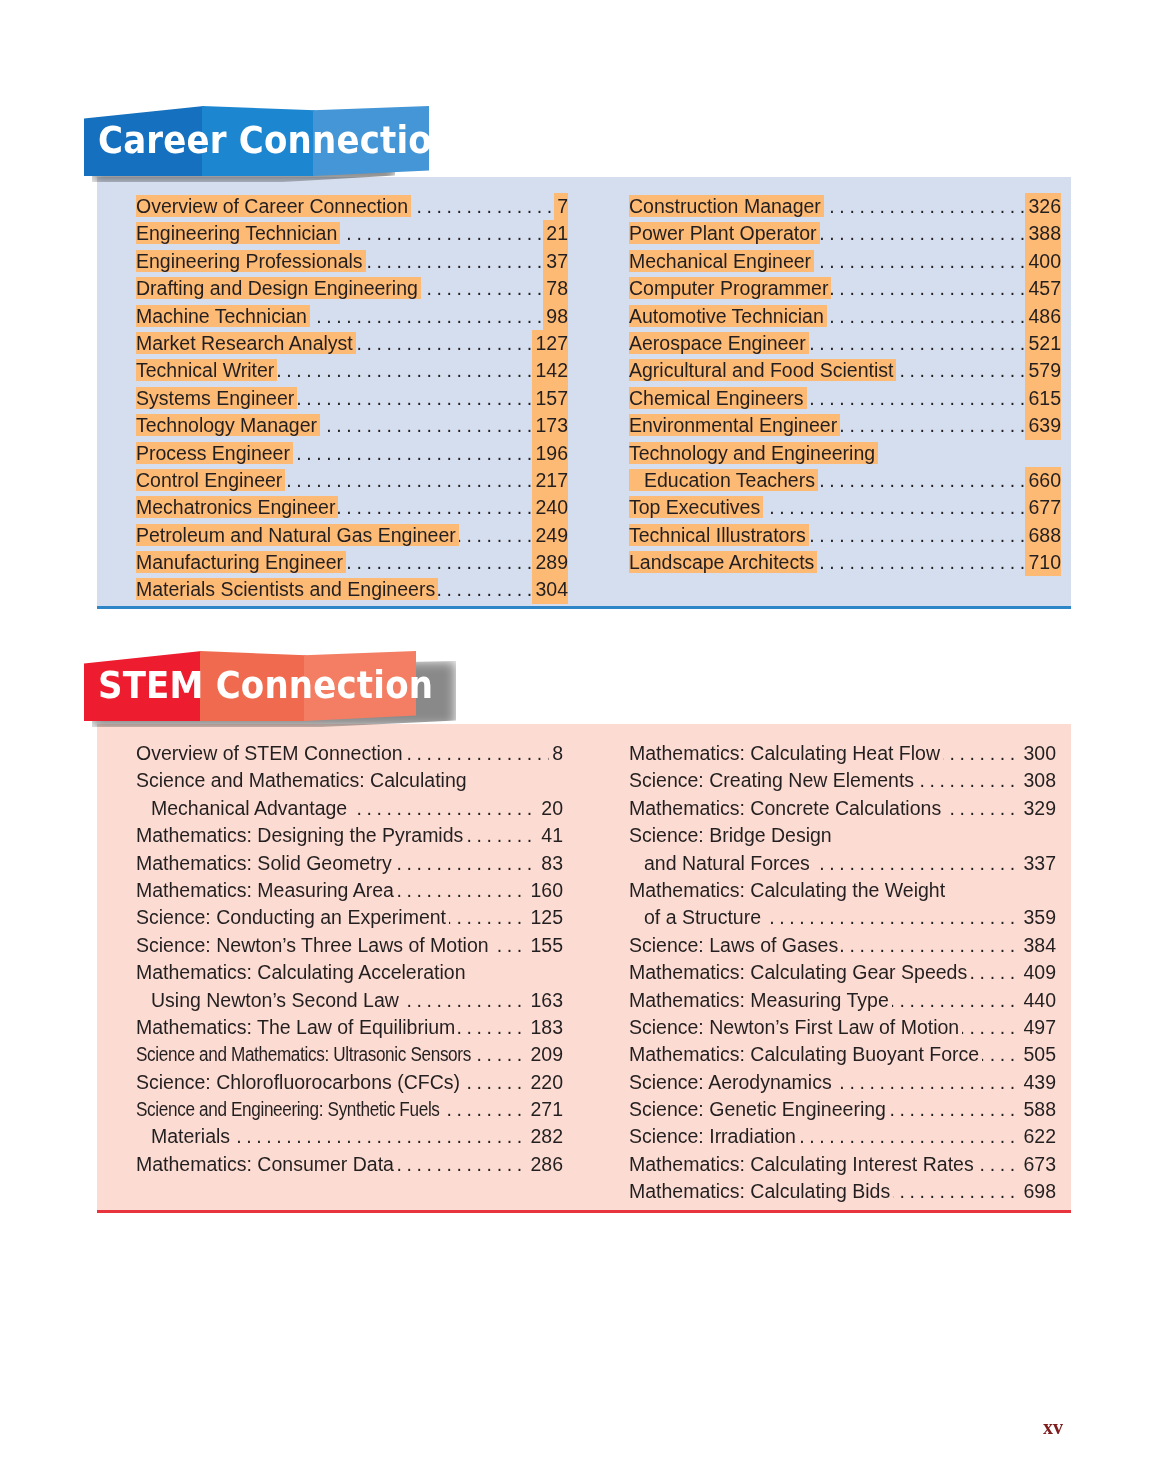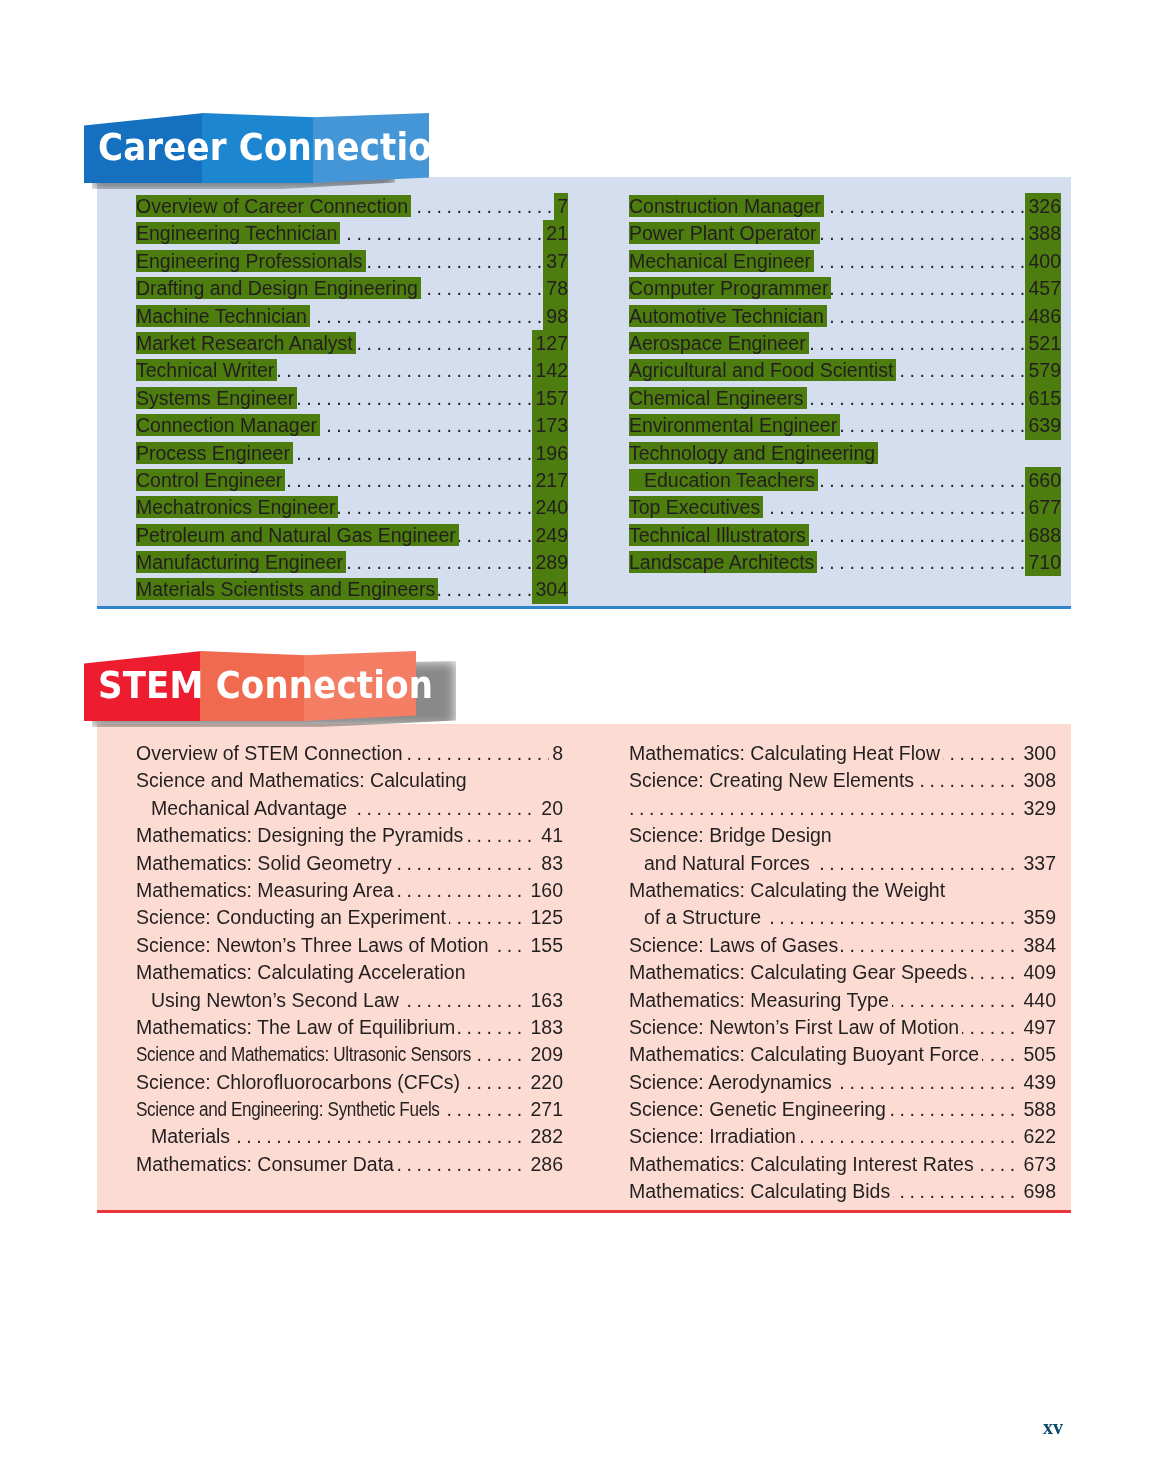--- a/index.html
+++ b/index.html
@@ -16,21 +16,21 @@
   .banner .shadow {
     position: absolute; left: 8px; right: -10px; top: 10px; height: 66px;
     background: rgba(40,40,40,0.55); filter: blur(6px);
     clip-path: polygon(0 14%, 35% 0, 35% 4%, 63% 4%, 100% 0, 100% 90%, 63% 100%, 0 100%);
   }
   .banner .label {
     position: absolute; left: 14px; top: 13px; font-size: 37px; font-weight: bold;
     color: #ffffff; white-space: nowrap; letter-spacing: 0.2px;
     font-family: "DejaVu Sans", sans-serif; transform: scaleX(0.92); transform-origin: left center;
   }
-  .career-banner { top: 113px; width: 301px; }
+  .career-banner { top: 106px; width: 301px; }
   .career-banner .s1 { left: 0; width: 120px; background: #1571bf; clip-path: polygon(0 18%, 100% 0, 100% 100%, 0 100%); top: 0; }
   .career-banner .s2 { left: 118px; width: 113px; background: #1d86d0; clip-path: polygon(0 0, 100% 6%, 100% 100%, 0 100%); }
   .career-banner .s3 { left: 229px; width: 116px; background: #4496d6; clip-path: polygon(0 6%, 100% 0, 100% 92%, 0 100%); }
 
   .stem-banner { top: 651px; width: 362px; }
   .stem-banner .s1 { left: 0; width: 118px; background: #ed1c2e; clip-path: polygon(0 18%, 100% 0, 100% 100%, 0 100%); }
   .stem-banner .s2 { left: 116px; width: 106px; background: #f06a4f; clip-path: polygon(0 0, 100% 6%, 100% 100%, 0 100%); }
   .stem-banner .s3 { left: 220px; width: 112px; background: #f37e63; clip-path: polygon(0 6%, 100% 0, 100% 92%, 0 100%); }
 
   .col { position: absolute; }
@@ -38,43 +38,43 @@
     position: relative; height: 27.4px; line-height: 27.4px; font-size: 19.5px;
     white-space: nowrap; overflow: hidden;
   }
   .entry .title { position: relative; background: inherit; padding-right: 3px; z-index: 1; }
   .entry .dots {
     position: absolute; left: 0; right: 0; top: 0; overflow: hidden;
     letter-spacing: 4.6px; z-index: 0;
   }
   .entry .page { position: absolute; right: 0; top: 0; padding-left: 3px; z-index: 1; }
   .entry.indent .title { padding-left: 15px; }
-  .career .entry .title, .career .entry .page { background: #4d7c0f; }
+  .career .entry .title, .career .entry .page { background: #fdba74; }
   .stem .entry .title, .stem .entry .page { background: #fcdcd2; }
   .entry.condensed .title { display: inline-block; transform: scaleX(0.88); transform-origin: left center; letter-spacing: -0.4px; }
 
   .page-number {
     position: absolute; left: 1043px; top: 1416px; font-family: "Liberation Serif", serif;
-    font-weight: bold; font-size: 20px; color: #0c4a6e;
+    font-weight: bold; font-size: 20px; color: #7f1d1d;
   }
 </style>
 </head>
 <body>
 
 <div class="panel career">
   <div class="col" style="left:39px; top:16px; width:432px;">
     <div class="entry"><span class="dots">........................................................................</span><span class="title">Overview of Career Connection</span><span class="page">7</span></div>
     <div class="entry"><span class="dots">........................................................................</span><span class="title">Engineering Technician</span><span class="page">21</span></div>
     <div class="entry"><span class="dots">........................................................................</span><span class="title">Engineering Professionals</span><span class="page">37</span></div>
     <div class="entry"><span class="dots">........................................................................</span><span class="title">Drafting and Design Engineering</span><span class="page">78</span></div>
     <div class="entry"><span class="dots">........................................................................</span><span class="title">Machine Technician</span><span class="page">98</span></div>
     <div class="entry"><span class="dots">........................................................................</span><span class="title">Market Research Analyst</span><span class="page">127</span></div>
     <div class="entry"><span class="dots">........................................................................</span><span class="title">Technical Writer</span><span class="page">142</span></div>
     <div class="entry"><span class="dots">........................................................................</span><span class="title">Systems Engineer</span><span class="page">157</span></div>
-    <div class="entry"><span class="dots">........................................................................</span><span class="title">Connection Manager</span><span class="page">173</span></div>
+    <div class="entry"><span class="dots">........................................................................</span><span class="title">Technology Manager</span><span class="page">173</span></div>
     <div class="entry"><span class="dots">........................................................................</span><span class="title">Process Engineer</span><span class="page">196</span></div>
     <div class="entry"><span class="dots">........................................................................</span><span class="title">Control Engineer</span><span class="page">217</span></div>
     <div class="entry"><span class="dots">........................................................................</span><span class="title">Mechatronics Engineer</span><span class="page">240</span></div>
     <div class="entry"><span class="dots">........................................................................</span><span class="title">Petroleum and Natural Gas Engineer</span><span class="page">249</span></div>
     <div class="entry"><span class="dots">........................................................................</span><span class="title">Manufacturing Engineer</span><span class="page">289</span></div>
     <div class="entry"><span class="dots">........................................................................</span><span class="title">Materials Scientists and Engineers</span><span class="page">304</span></div>
   </div>
   <div class="col" style="left:532px; top:16px; width:432px;">
     <div class="entry"><span class="dots">........................................................................</span><span class="title">Construction Manager</span><span class="page">326</span></div>
     <div class="entry"><span class="dots">........................................................................</span><span class="title">Power Plant Operator</span><span class="page">388</span></div>
@@ -116,21 +116,21 @@
     <div class="entry"><span class="dots">........................................................................</span><span class="title">Mathematics: The Law of Equilibrium</span><span class="page">183</span></div>
     <div class="entry condensed"><span class="dots">........................................................................</span><span class="title">Science and Mathematics: Ultrasonic Sensors</span><span class="page">209</span></div>
     <div class="entry"><span class="dots">........................................................................</span><span class="title">Science: Chlorofluorocarbons (CFCs)</span><span class="page">220</span></div>
     <div class="entry condensed"><span class="dots">........................................................................</span><span class="title">Science and Engineering: Synthetic Fuels</span><span class="page">271</span></div>
     <div class="entry indent"><span class="dots">........................................................................</span><span class="title">Materials</span><span class="page">282</span></div>
     <div class="entry"><span class="dots">........................................................................</span><span class="title">Mathematics: Consumer Data</span><span class="page">286</span></div>
   </div>
   <div class="col" style="left:532px; top:16px; width:427px;">
     <div class="entry"><span class="dots">........................................................................</span><span class="title">Mathematics: Calculating Heat Flow</span><span class="page">300</span></div>
     <div class="entry"><span class="dots">........................................................................</span><span class="title">Science: Creating New Elements</span><span class="page">308</span></div>
-    <div class="entry"><span class="dots">........................................................................</span><span class="page">329</span></div>
+    <div class="entry"><span class="dots">........................................................................</span><span class="title">Mathematics: Concrete Calculations</span><span class="page">329</span></div>
     <div class="entry cont"><span class="title">Science: Bridge Design</span></div>
     <div class="entry indent"><span class="dots">........................................................................</span><span class="title">and Natural Forces</span><span class="page">337</span></div>
     <div class="entry cont"><span class="title">Mathematics: Calculating the Weight</span></div>
     <div class="entry indent"><span class="dots">........................................................................</span><span class="title">of a Structure</span><span class="page">359</span></div>
     <div class="entry"><span class="dots">........................................................................</span><span class="title">Science: Laws of Gases</span><span class="page">384</span></div>
     <div class="entry"><span class="dots">........................................................................</span><span class="title">Mathematics: Calculating Gear Speeds</span><span class="page">409</span></div>
     <div class="entry"><span class="dots">........................................................................</span><span class="title">Mathematics: Measuring Type</span><span class="page">440</span></div>
     <div class="entry"><span class="dots">........................................................................</span><span class="title">Science: Newton’s First Law of Motion</span><span class="page">497</span></div>
     <div class="entry"><span class="dots">........................................................................</span><span class="title">Mathematics: Calculating Buoyant Force</span><span class="page">505</span></div>
     <div class="entry"><span class="dots">........................................................................</span><span class="title">Science: Aerodynamics</span><span class="page">439</span></div>

